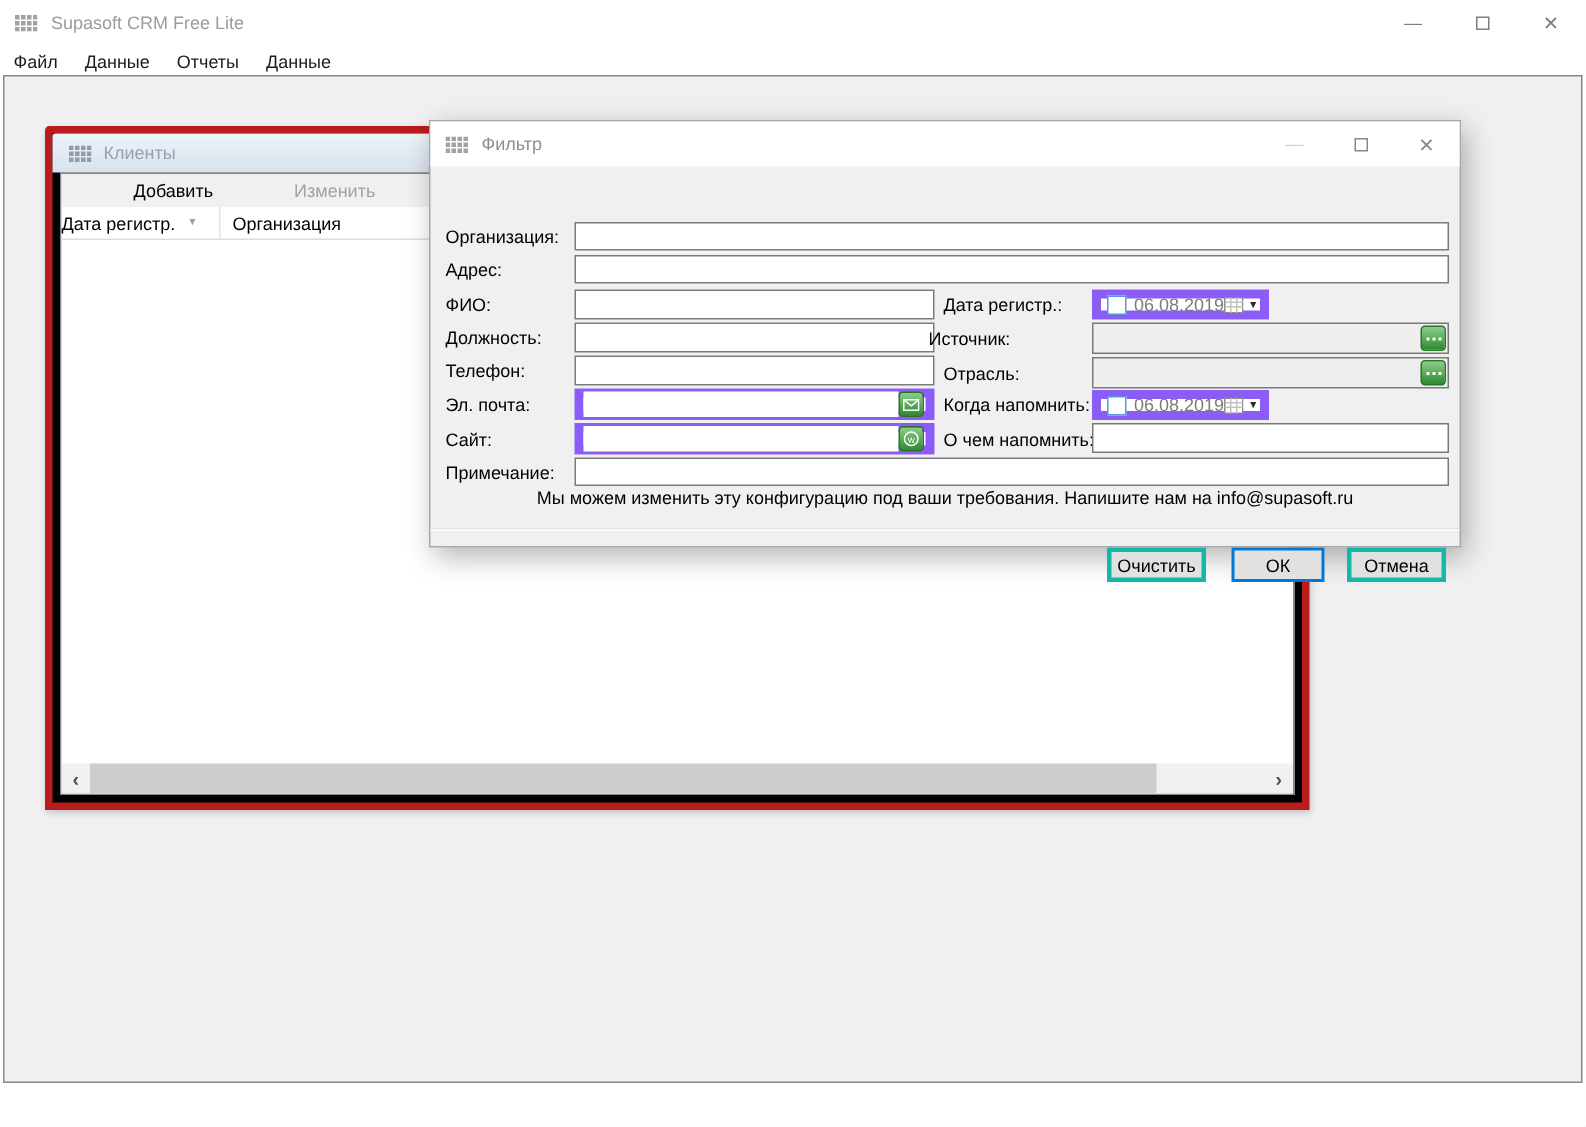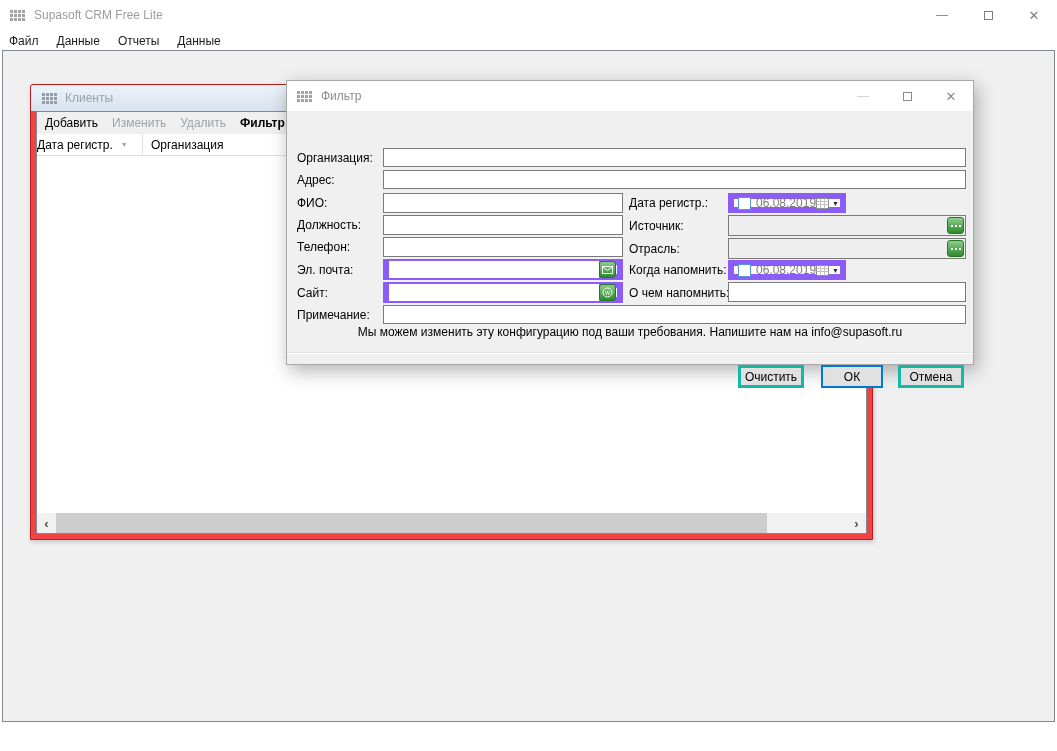--- a/index.html
+++ b/index.html
@@ -24,31 +24,31 @@
   .menubar { position:absolute; top:30px; left:0; right:0; height:21px; background:#fff;
              display:flex; align-items:center; }
   .menu-item { padding:3px 9px; color:#1c1c1c; }
 
   
   .mdi { position:absolute; top:50px; left:2px; right:2px; bottom:29px;
          background:#f0f0f0; border:1px solid #828790; }
 
   
   .clients { position:absolute; left:30px; top:84px; width:843px; height:456px;
-             background:#ef4444; border:1px solid #b91c1c; border-radius:3px 3px 0 0;
+             background:#000000; border:5px solid #b91c1c; border-radius:3px 3px 0 0;
              box-shadow:1px 2px 5px rgba(0,0,0,0.18); }
   .clients-titlebar { height:26px; display:flex; align-items:center;
              background:linear-gradient(#eef3f9,#d8e2ee); border-radius:2px 2px 0 0; }
   .clients-icon { margin:0 8px 0 11px; color:#939ca8; display:flex; }
   .clients-title { color:#98a1ad; }
   .clients-body { position:absolute; left:5px; right:5px; top:26px; bottom:5px;
              background:#fff; border:1px solid #828790; display:flex; flex-direction:column; }
   .clients-toolbar { height:22px; background:#f0f0f0; display:flex; align-items:center;
              padding-left:1px; flex:0 0 auto; }
-  .tb-item { padding:0 7px; color:#000; }
+  .tb-item { padding:0 7px; color:#000;margin-left:40px; }
   .tb-item.disabled { color:#9ba3ab; }
   .tb-item.active { font-weight:bold; }
   .grid-header { height:22px; display:flex; align-items:center; background:#fff;
              border-bottom:1px solid #dcdcdc; flex:0 0 auto; }
   .col1 { width:106px; padding-left:0; display:flex; align-items:center; height:100%;
           border-right:1px solid #dde3e9; }
   .col2 { padding-left:8px; display:flex; align-items:center; height:100%; flex:1; }
   .sort-arrow { font-size:7px; color:#94a3b3; margin-left:8px; }
   .grid-content { flex:1; background:#fff; }
   .hscroll { height:20px; background:#f1f1f1; position:relative; flex:0 0 auto; }
@@ -283,21 +283,21 @@
         <span class="date-text">06.08.2019</span>
         <span class="cal-wrap">
           <svg width="13" height="11" viewBox="0 0 13 11">
               <rect x="0.5" y="0.5" width="12" height="10" fill="#fff" stroke="#8a8a8a"></rect>
               <path d="M0.5 3.5h12M4.5 0.5v10M8.5 0.5v10M0.5 6.5h12" stroke="#c2c2c2" fill="none"></path>
             </svg>
           <span class="dd-arrow">▼</span>
         </span>
       </div>
 
-      <div class="fld-label" style="left:342px; top:108px;">Источник:</div>
+      <div class="fld-label" style="left:332px; top:108px;">Источник:</div>
       <div class="pickfield" style="left:441px; top:104px; width:238px; height:21px;">
         <span class="green-btn">
           <span class="dots">
               <span></span>
               <span></span>
               <span></span>
             </span>
         </span>
       </div>
 

